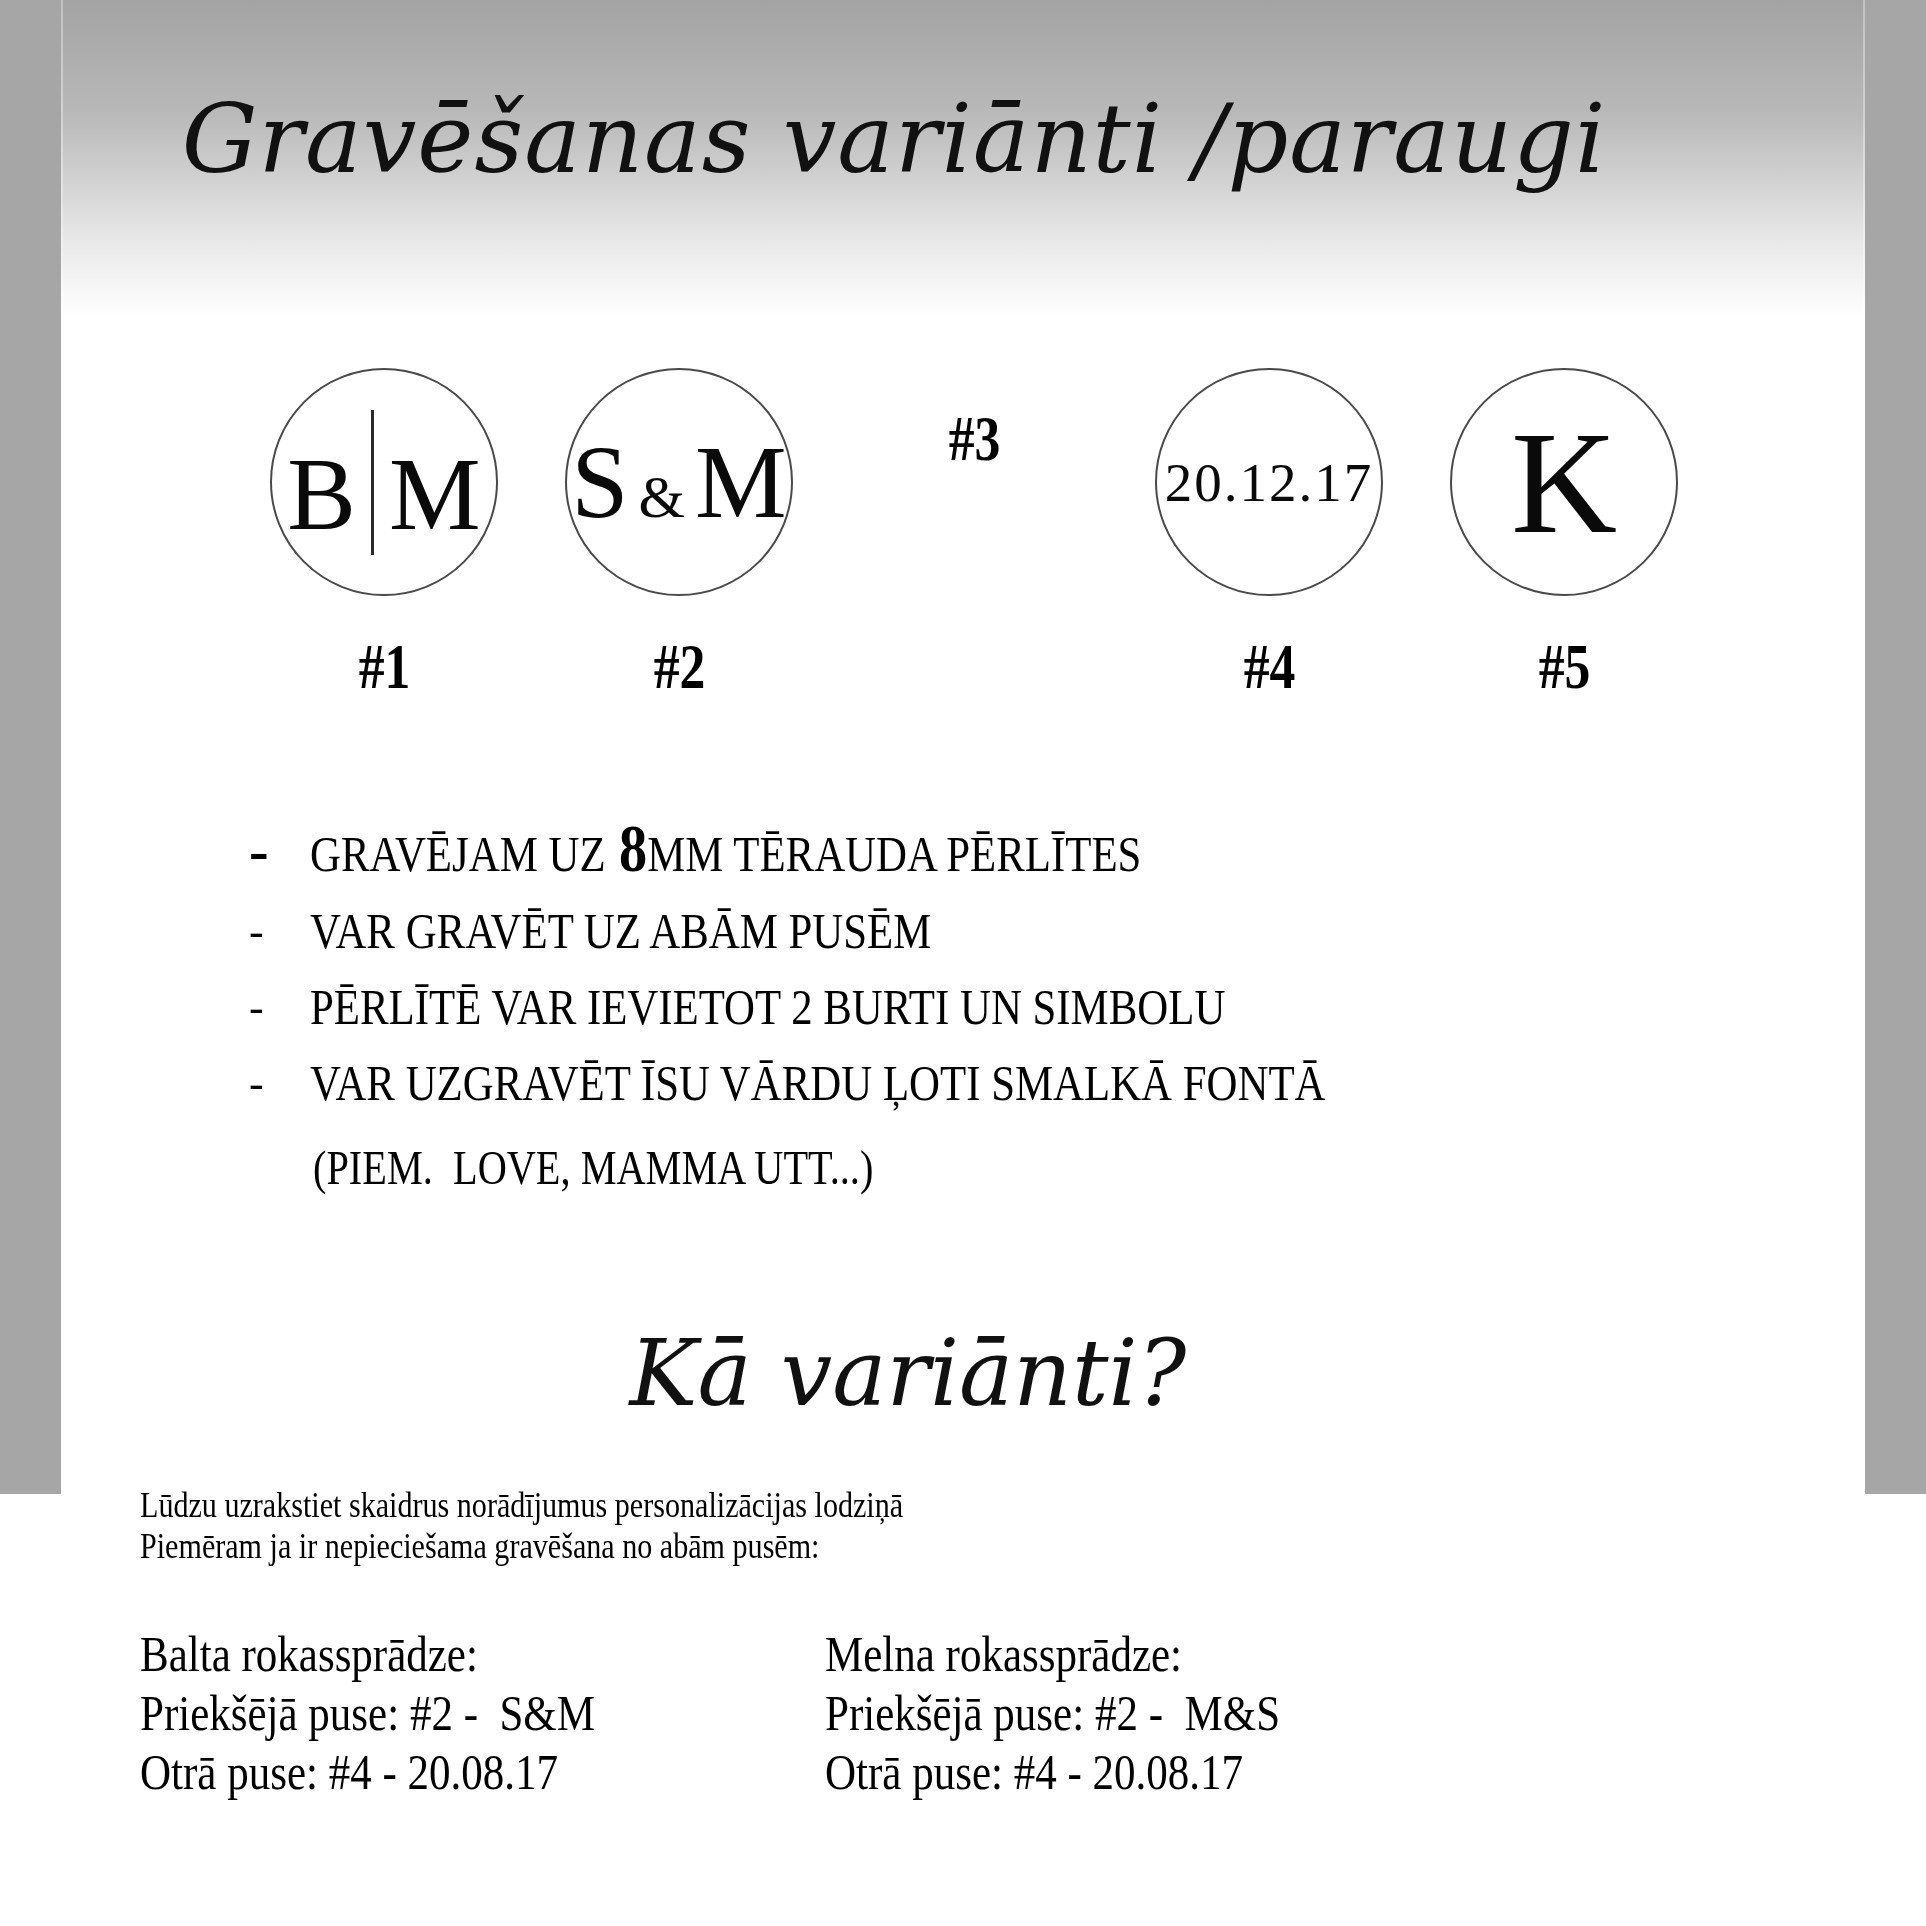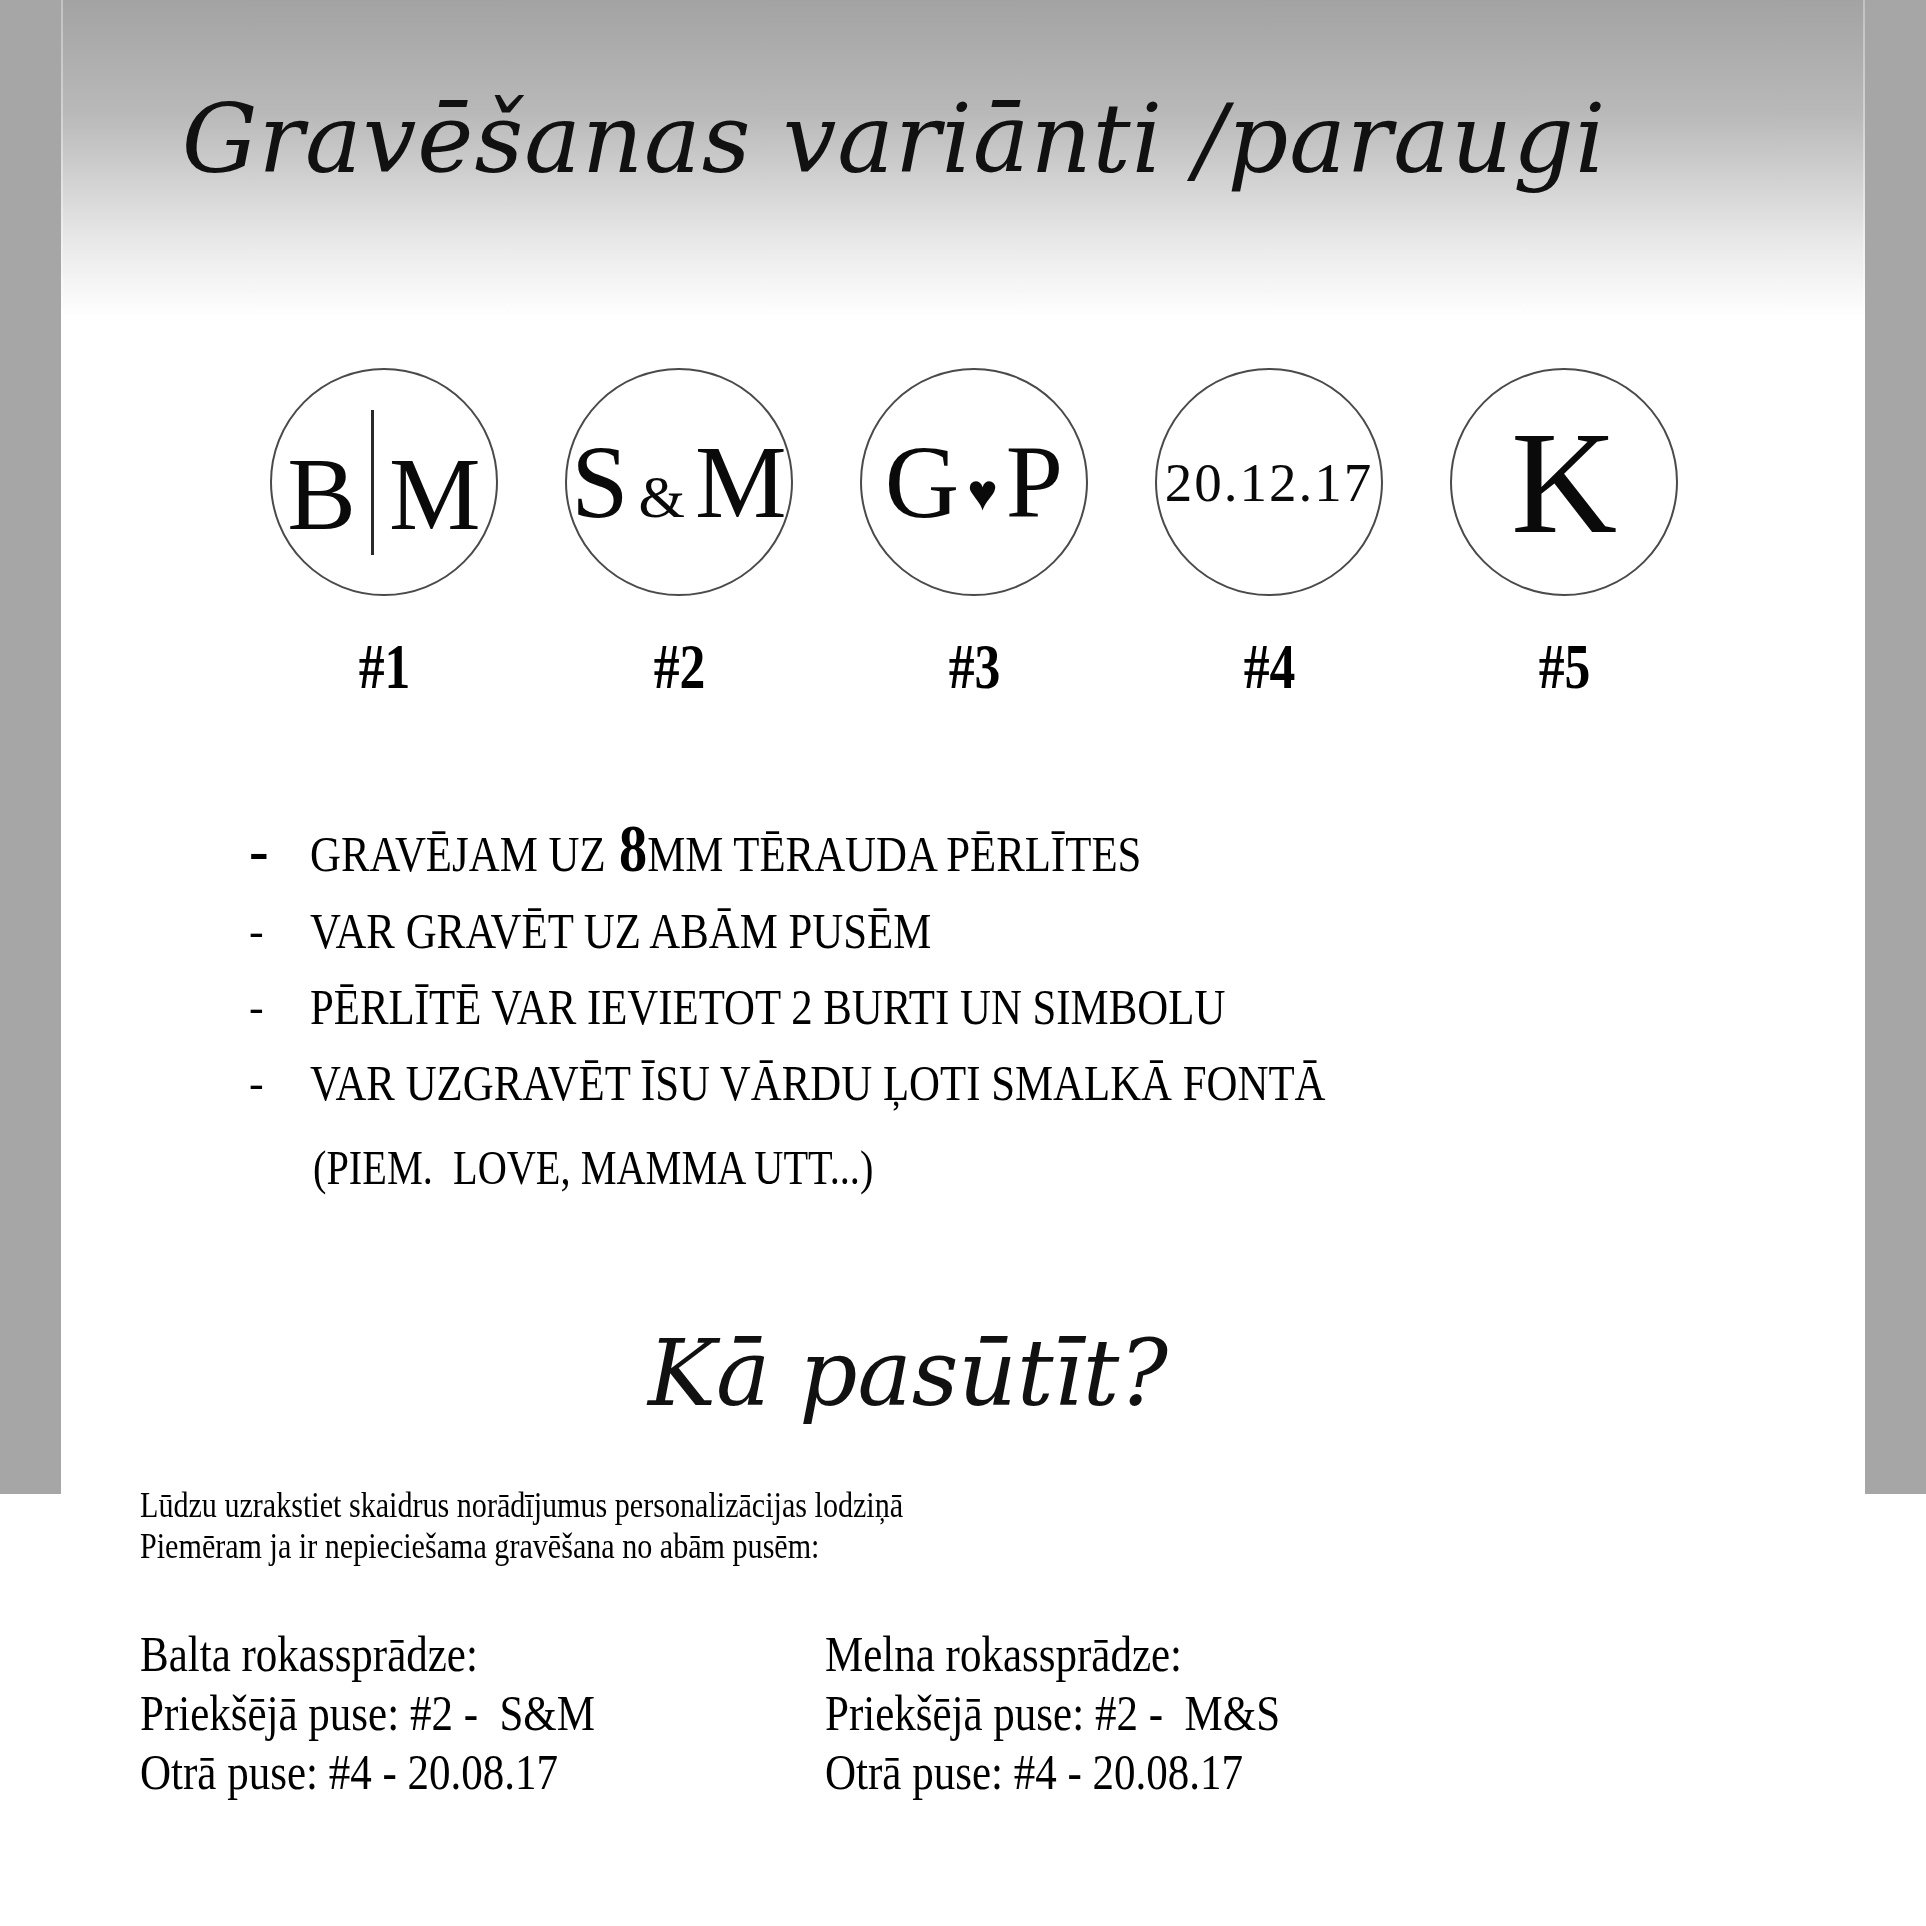--- a/index.html
+++ b/index.html
@@ -90,23 +90,20 @@
       </div>
 
       <div class="variant">
         <div class="bead">
           <span class="engrave"><span>S</span><span class="amp">&amp;</span><span>M</span></span>
         </div>
         <div class="variant-label">#2</div>
       </div>
 
       <div class="variant">
-        <div class="bead">
-          <span class="engrave"><span>G</span><span class="heart">♥</span><span>P</span></span>
-        </div>
         <div class="variant-label">#3</div>
       </div>
 
       <div class="variant">
         <div class="bead">
           <span class="engrave date">20.12.17</span>
         </div>
         <div class="variant-label">#4</div>
       </div>
 
@@ -134,21 +131,21 @@
       </li>
       <li>
         <span class="dash">-</span>
         <span class="cond">VAR UZGRAVĒT ĪSU VĀRDU ĻOTI SMALKĀ FONTĀ</span>
       </li>
     </ul>
     <div class="features-note">
       <span class="cond keep">(PIEM.  LOVE, MAMMA UTT...)</span>
     </div>
 
-    <h2 class="script-sub">Kā pasūtīt?</h2>
+    <h2 class="script-sub">Kā variānti?</h2>
 
     <div class="intro">
       <span class="line">Lūdzu uzrakstiet skaidrus norādījumus personalizācijas lodziņā</span>
       <span class="line">Piemēram ja ir nepieciešama gravēšana no abām pusēm:</span>
     </div>
 
     <div class="examples">
       <div class="col">
         <span class="line">Balta rokassprādze:</span>
         <span class="line">Priekšējā puse: #2 -  S&amp;M</span>

